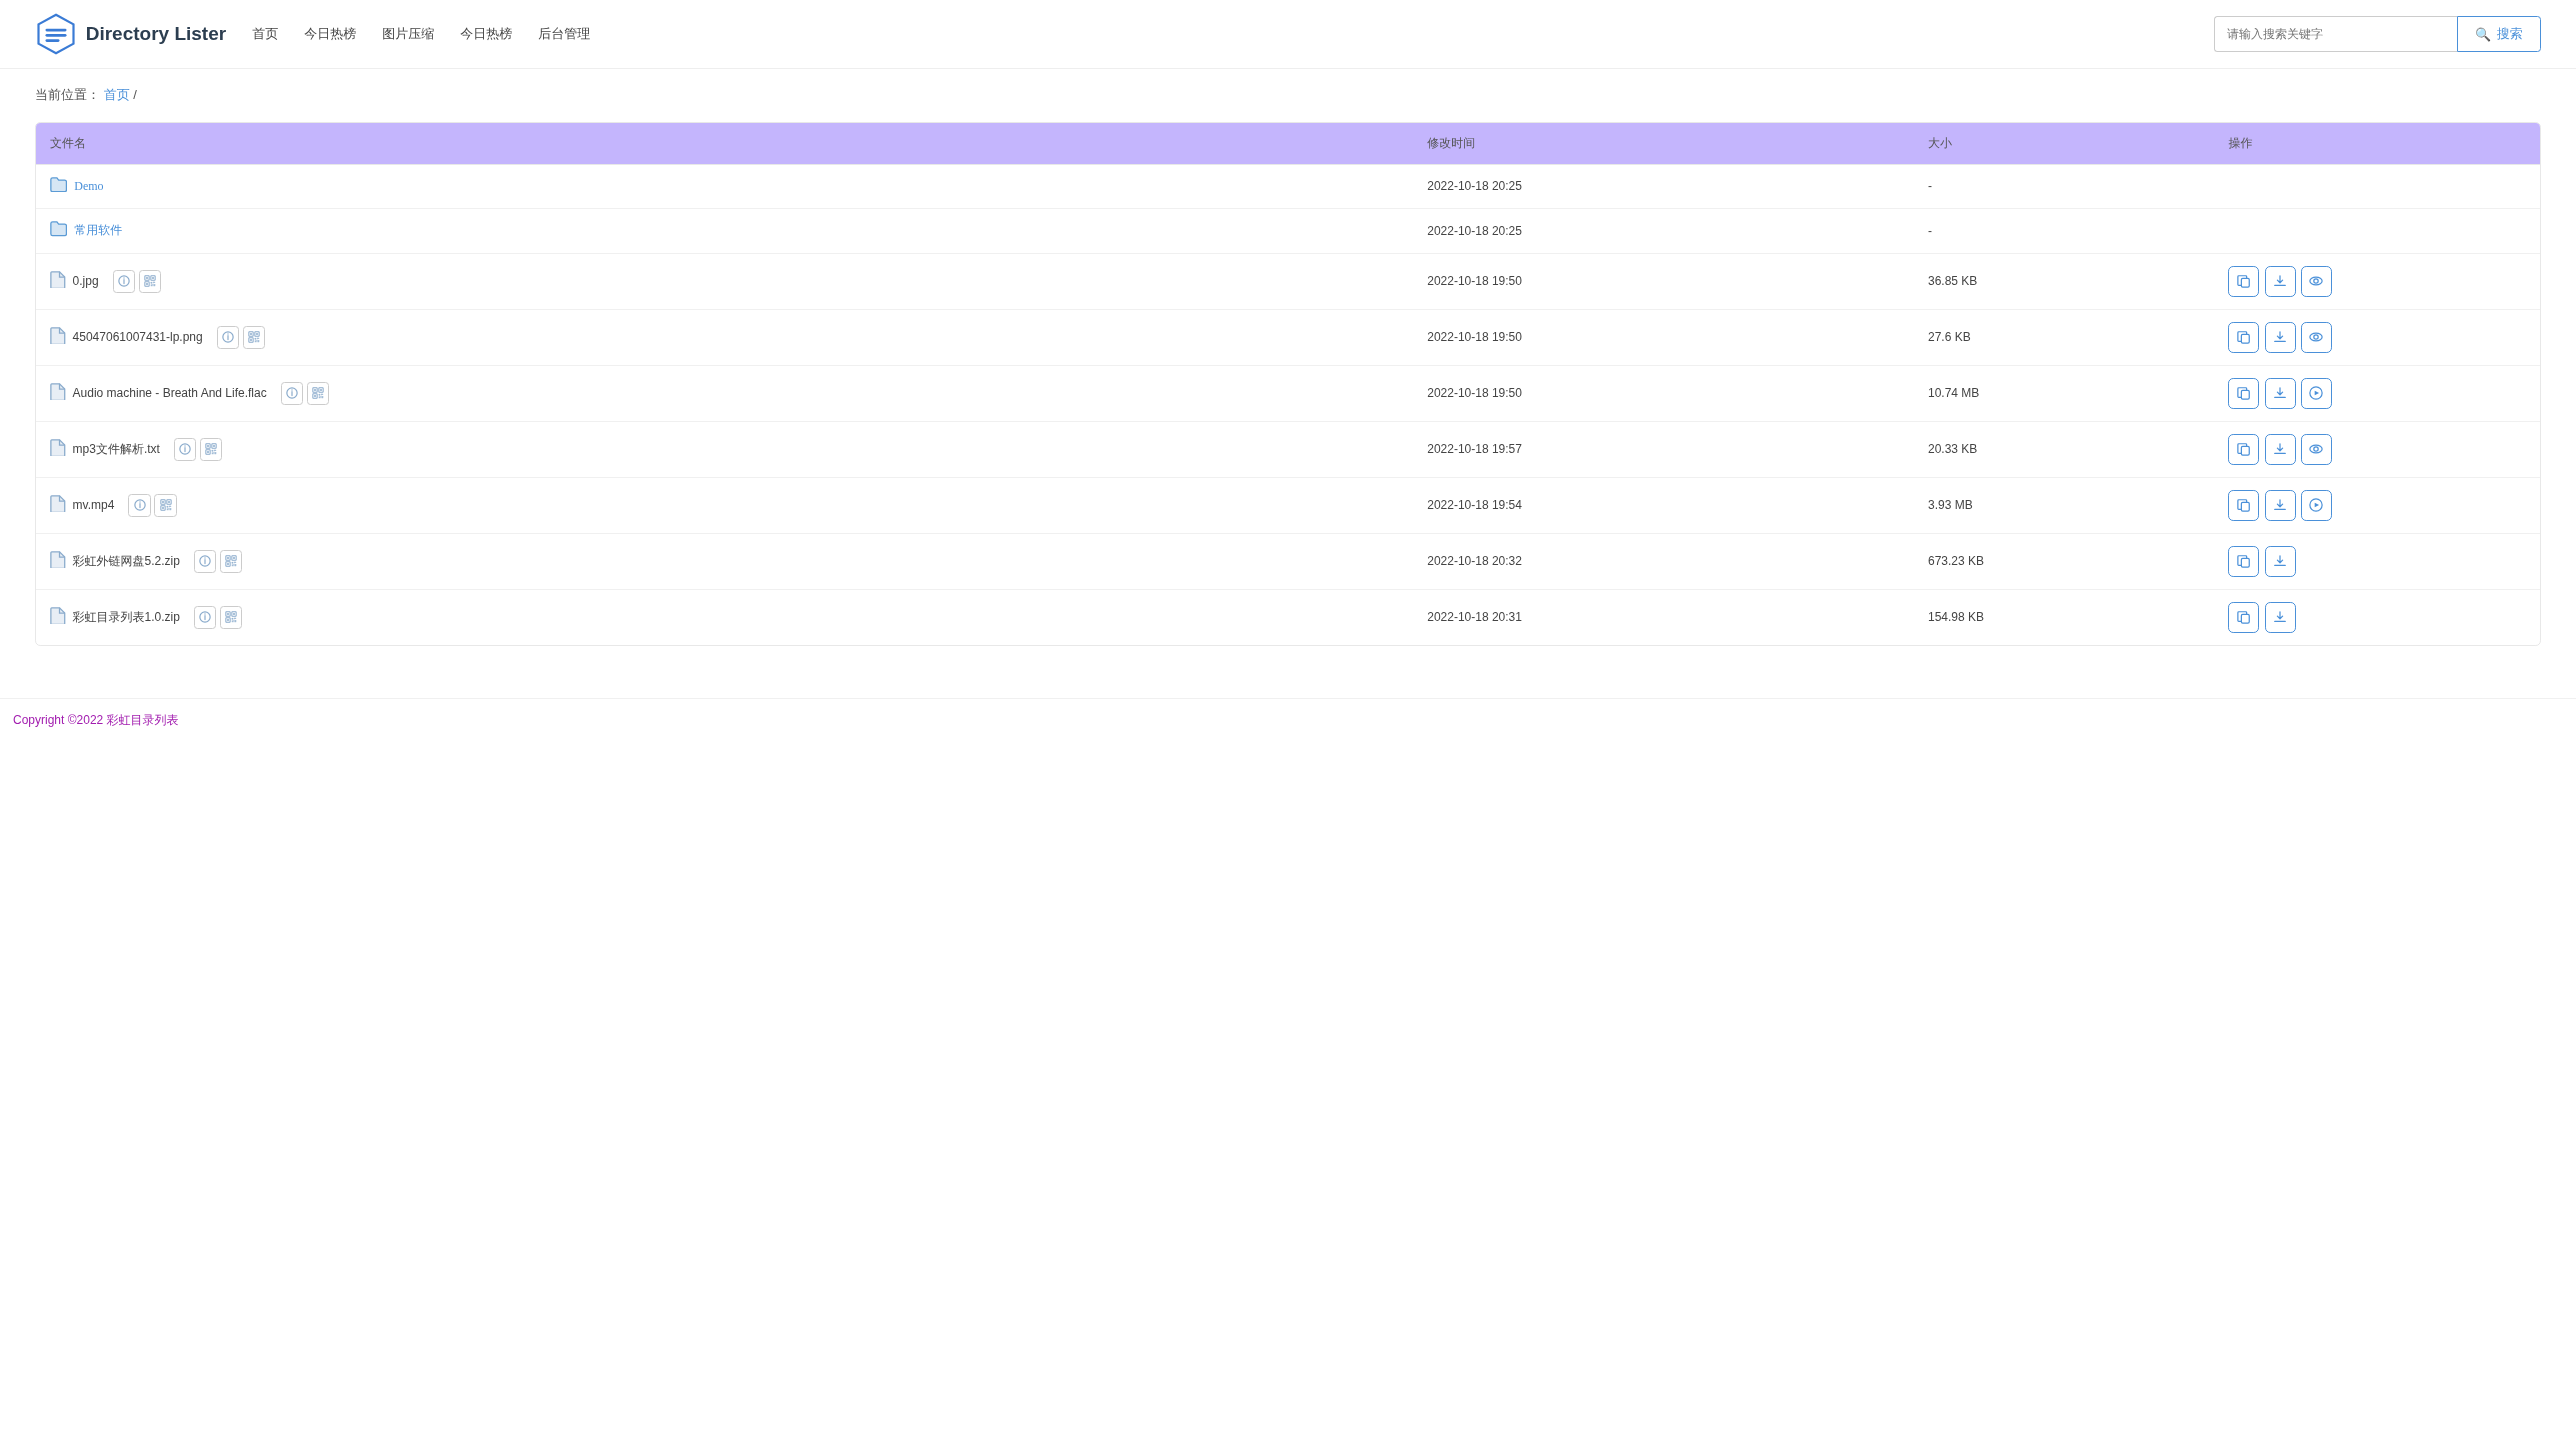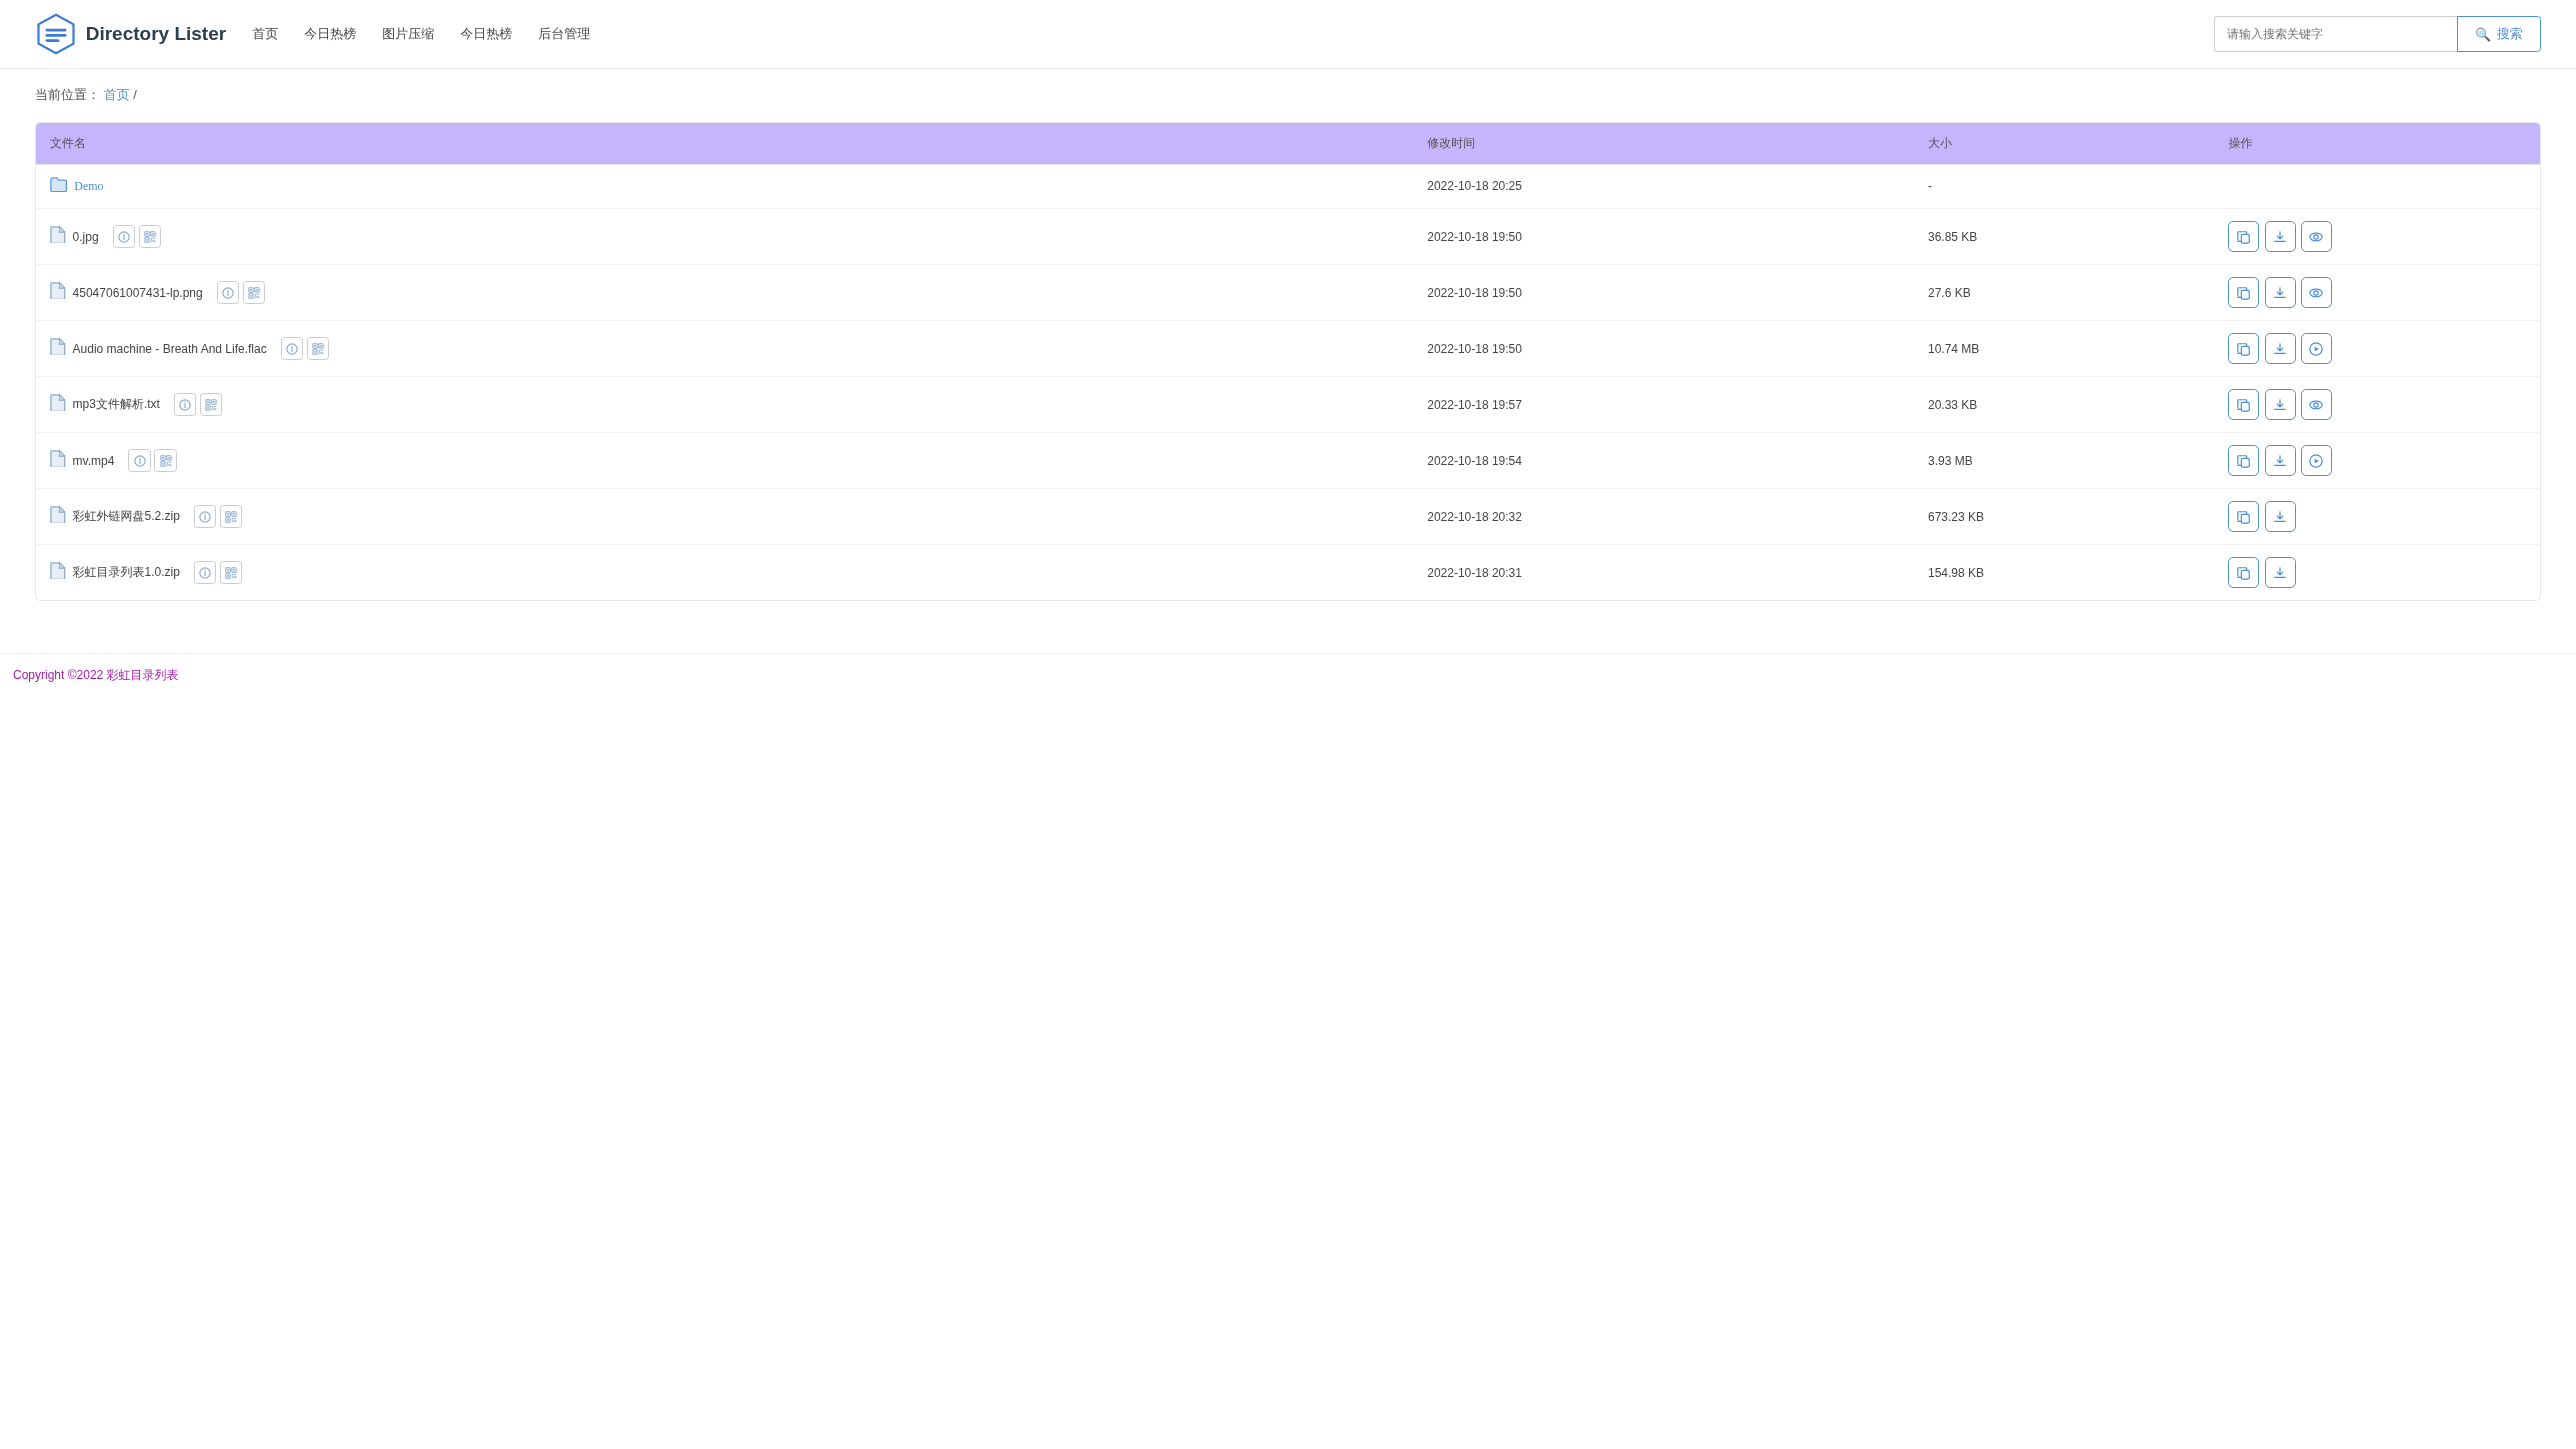--- a/index.html
+++ b/index.html
@@ -247,20 +247,33 @@
               <span style="cursor: pointer; color: rgb(74, 144, 217); font-family: Liberation Serif, serif;">Demo</span>
             </div>
           </td>
           <td>2022-10-18 20:25</td>
           <td>-</td>
           <td></td>
         </tr>
         <tr>
           <td>
             <div class="file-cell">
+              <span class="file-icon folder-icon"><svg width="17.3" height="15.6" viewBox="0 0 20 18" fill="none" xmlns="http://www.w3.org/2000/svg">
+                  <path d="M1 3C1 2 1.9 1 3 1H8L10 3.5H17C18.1 3.5 19 4.4 19 5.5V15C19 16.1 18.1 17 17 17H3C1.9 17 1 16.1 1 15V3Z" fill="#5b9bd5" fill-opacity="0.25" stroke="#5b9bd5" stroke-width="1.5"></path>
+                </svg></span>
+              <span style="cursor: pointer; color: rgb(74, 144, 217);">常用软件</span>
+            </div>
+          </td>
+          <td>2022-10-18 20:25</td>
+          <td>-</td>
+          <td></td>
+        </tr>
+        <tr>
+          <td>
+            <div class="file-cell">
               <span class="file-icon file-doc-icon"><svg width="15.6" height="17.3" viewBox="0 0 18 20" fill="none" xmlns="http://www.w3.org/2000/svg">
                   <path d="M2 1H11L17 7V19C17 19.6 16.6 20 16 20H2C1.4 20 1 19.6 1 19V2C1 1.4 1.4 1 2 1Z" fill="#e8eef5" stroke="#8aabcc" stroke-width="1.5"></path>
                   <path d="M11 1V7H17" stroke="#8aabcc" stroke-width="1.5"></path>
                 </svg></span>
               <span>0.jpg</span>
               <div class="file-actions-icons">
                 <span class="action-small" title="信息">
                   <svg width="12" height="12" viewBox="0 0 14 14" fill="none">
                     <circle cx="7" cy="7" r="6" stroke="#8aabcc" stroke-width="1.4"></circle>
                     <line x1="7" y1="5.5" x2="7" y2="10" stroke="#8aabcc" stroke-width="1.4" stroke-linecap="round"></line>

